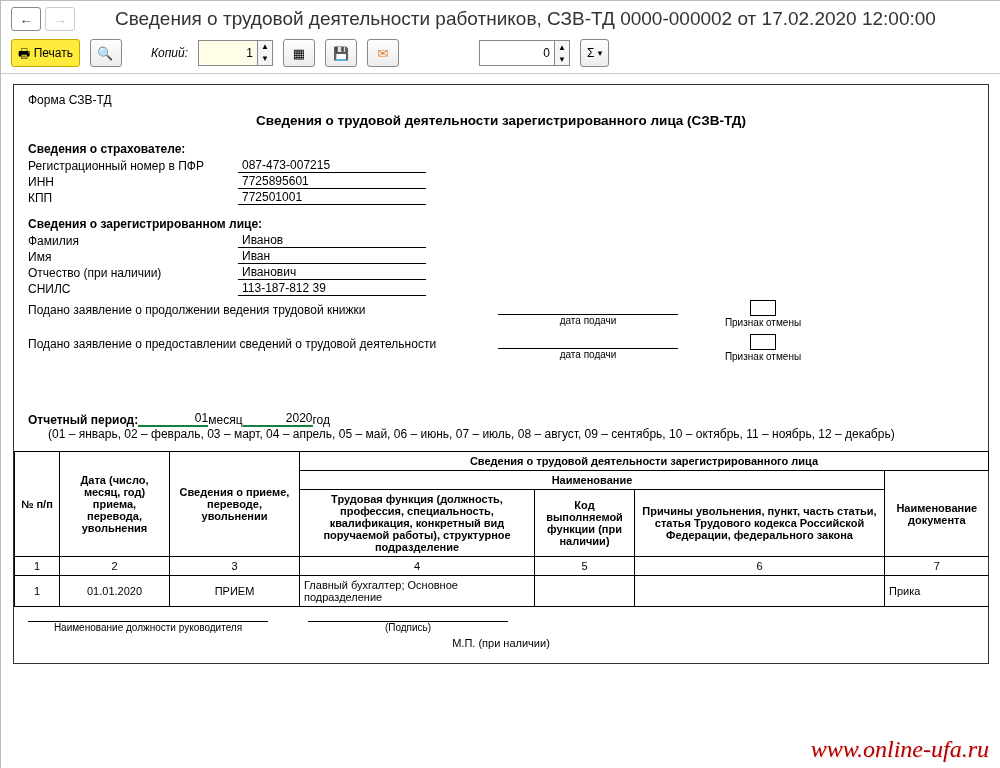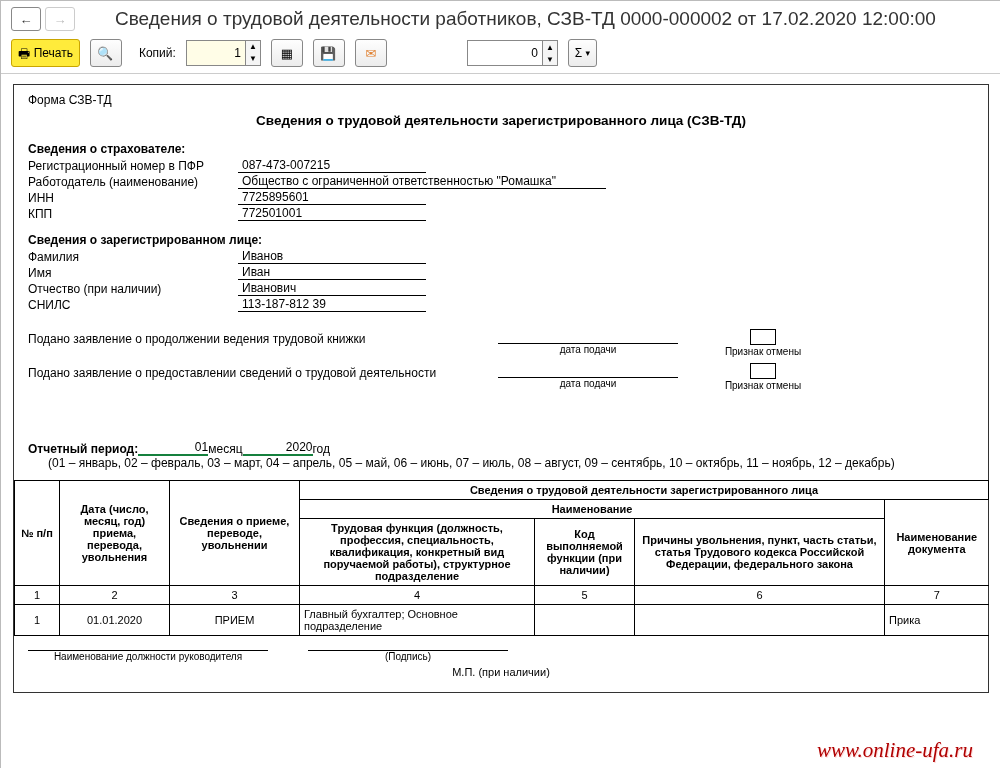--- a/index.html
+++ b/index.html
@@ -63,21 +63,21 @@
     justify-content: center;
     padding: 0 6px;
     font-size: 12px;
   }
   .btn.print {
     background: #ffeb3b;
     border-color: #c9a500;
     font-weight: normal;
   }
   .btn.icon-only { width: 30px; padding:0; }
-  .copies-label { margin-left: 7px; }
+  .copies-label { margin-left: 19px; font-style: italic; }
   .spinner {
     display: inline-flex;
     border: 1px solid #888;
     height: 24px;
   }
   .spinner input {
     width: 52px;
     border: none;
     text-align: right;
     padding-right: 4px;
@@ -135,21 +135,21 @@
     margin-bottom: 1px;
     font-size: 12px;
   }
   .field-label { width: 210px; }
   .field-value {
     border-bottom: 1px solid #000;
     min-width: 360px;
     padding: 0 4px 0 4px;
   }
   .field-value.short { min-width: 180px; }
-  .statements { margin-top: 17px; font-size:12px;}
+  .statements { margin-top: 4px; font-size:12px;}
   .st-row { display:flex; align-items:flex-start; margin-bottom:6px;}
   .st-text { flex: 0 0 470px; padding-top:3px;}
   .st-date-group { width: 180px; text-align:center; }
   .st-date-line { border-bottom:1px solid #000; height:14px; }
   .st-date-cap { font-size:10px; }
   .st-check-group { width:130px; text-align:center; margin-left:20px;}
   .st-check-box { width:24px;height:14px;border:1.5px solid #000; margin:0 auto;}
   .st-check-cap { font-size:10px; margin-top:1px;}
   .period-row { margin-top:14px; font-size:12px; display:flex; align-items:flex-end; gap:0;}
   .period-row b { font-weight:bold; }
@@ -172,25 +172,25 @@
     word-wrap: break-word;
   }
   table.main td.left { text-align:left; }
   
   .sig-row { display:flex; margin-top:14px; font-size:10px; gap:40px;}
   .sig-cell { text-align:center; }
   .sig-line { border-top:1px solid #000; }
   .mp { text-align:center; font-size:11px; margin-top:4px;}
   .watermark {
     position:absolute;
-    right:28px;
+    right:12px;
     bottom:6px;
     font-family: "Times New Roman", serif;
     font-style: italic;
-    font-size: 21px;
+    font-size: 24px;
     color: #b00000;
     text-shadow: 1px 1px 0 #ffd9d9;
     pointer-events:none;
   }
   .ico { font-size:13px; line-height:1; }
 </style>
 </head>
 <body>
 
 <div class="viewport">
@@ -248,24 +248,20 @@
   <div class="doc-wrap">
     <div class="doc">
 
       <div class="form-code">Форма СЗВ-ТД</div>
       <div class="doc-title">Сведения о трудовой деятельности зарегистрированного лица (СЗВ-ТД)</div>
 
       <div class="section-head">Сведения о страхователе:</div>
       <div class="field-row">
           <div class="field-label">Регистрационный номер в ПФР</div>
           <div class="field-value short">087-473-007215</div>
-        </div>
-      <div class="field-row">
-          <div class="field-label">Работодатель (наименование)</div>
-          <div class="field-value">Общество с ограниченной ответственностью "Ромашка"</div>
         </div>
       <div class="field-row">
           <div class="field-label">ИНН</div>
           <div class="field-value short">7725895601</div>
         </div>
       <div class="field-row">
           <div class="field-label">КПП</div>
           <div class="field-value short">772501001</div>
         </div>
 

